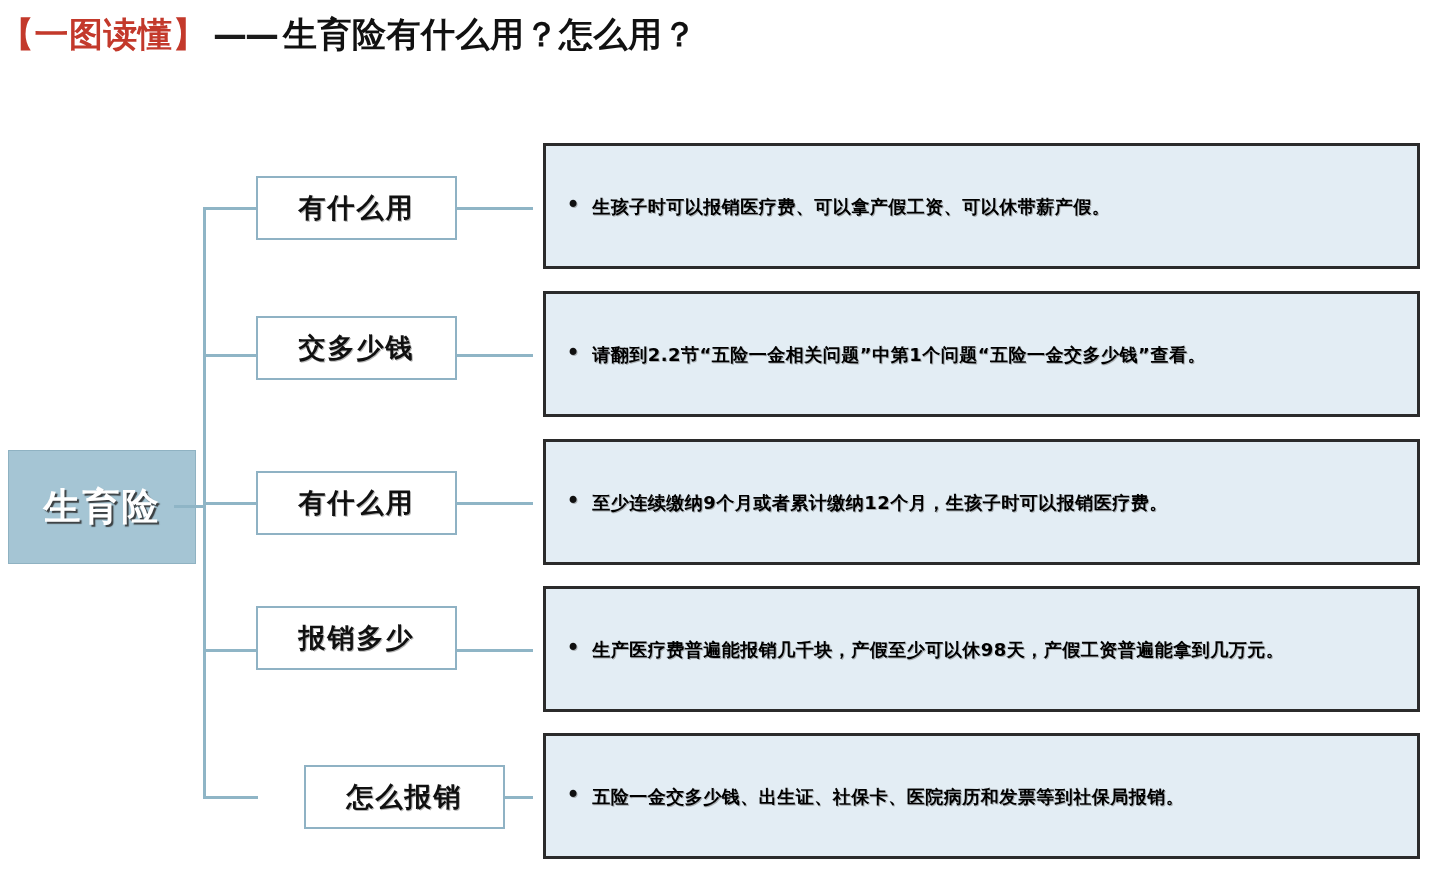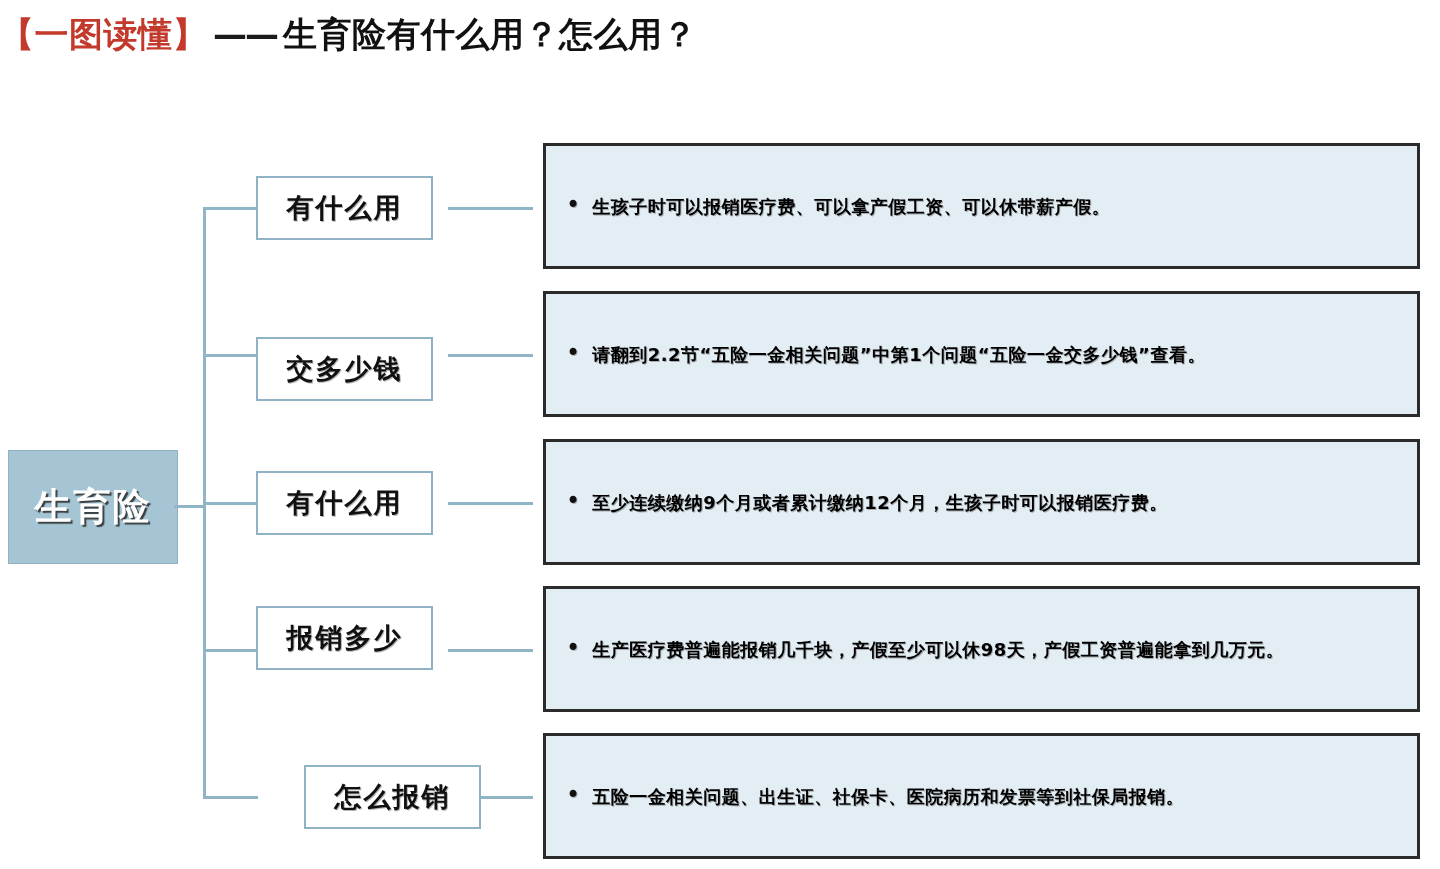--- a/index.html
+++ b/index.html
@@ -42,21 +42,21 @@
     font-size: 34px;
     font-weight: bold;
     letter-spacing: 0.5px;
   }
 
   
   #root-node {
     position: absolute;
     left: 8px;
     top: 450px;
-    width: 170px;
+    width: 188px;
     height: 114px;
     background: #a5c5d4;
     border: 1px solid #8fb2c2;
     box-sizing: border-box;
     display: flex;
     align-items: center;
     justify-content: center;
   }
   #root-node .root-label {
     color: #ffffff;
@@ -71,21 +71,21 @@
     position: absolute;
     background: #8fb5c6;
   }
   .conn-h { height: 3px; }
   .conn-v { width: 3px; }
 
   
   .branch-box {
     position: absolute;
     left: 256px;
-    width: 177px;
+    width: 201px;
     height: 64px;
     background: #ffffff;
     border: 2px solid #8fb2c4;
     box-sizing: border-box;
     display: flex;
     align-items: center;
     justify-content: center;
   }
   .branch-box .branch-label {
     color: #101010;
@@ -154,21 +154,21 @@
 
 <div class="conn conn-h" style="left:448px; top:207px; width:85px;"></div>
 <div class="conn conn-h" style="left:448px; top:354px; width:85px;"></div>
 <div class="conn conn-h" style="left:448px; top:502px; width:85px;"></div>
 <div class="conn conn-h" style="left:448px; top:649px; width:85px;"></div>
 <div class="conn conn-h" style="left:448px; top:796px; width:85px;"></div>
 
 <div class="branch-box" style="top:176px;">
   <span class="branch-label">有什么用</span>
 </div>
-<div class="branch-box" style="top:337px;justify-content:center;">
+<div class="branch-box" style="top:316px;justify-content:center;">
   <span class="branch-label">交多少钱</span>
 </div>
 <div class="branch-box" style="top:471px;">
   <span class="branch-label">有什么用</span>
 </div>
 <div class="branch-box" style="top:606px;">
   <span class="branch-label">报销多少</span>
 </div>
 <div class="branch-box" style="top:765px;margin-left:48px;">
   <span class="branch-label">怎么报销</span>
@@ -198,15 +198,15 @@
 <div class="content-box" style="top:586px; height:126px;">
   <div class="content-inner">
     <span class="bullet">•</span>
     <span class="content-text">生产医疗费普遍能报销几千块，产假至少可以休98天，产假工资普遍能拿到几万元。</span>
   </div>
 </div>
 
 <div class="content-box" style="top:733px; height:126px;">
   <div class="content-inner">
     <span class="bullet">•</span>
-    <span class="content-text">五险一金相关问题、出生证、社保卡、医院病历和发票等到社保局报销。</span>
+    <span class="content-text">五险一金交多少钱、出生证、社保卡、医院病历和发票等到社保局报销。</span>
   </div>
 </div>
 
 </body></html>

